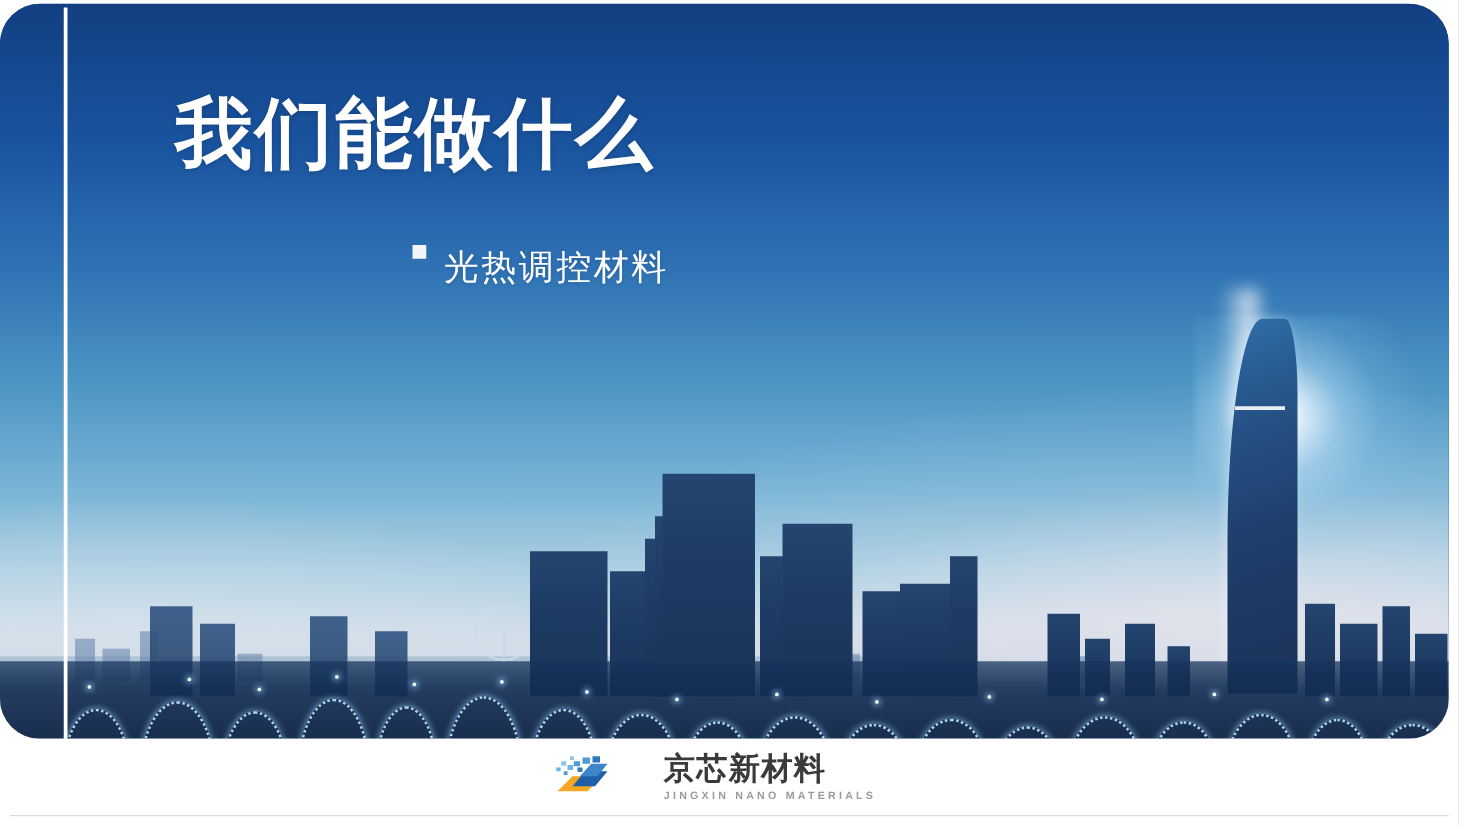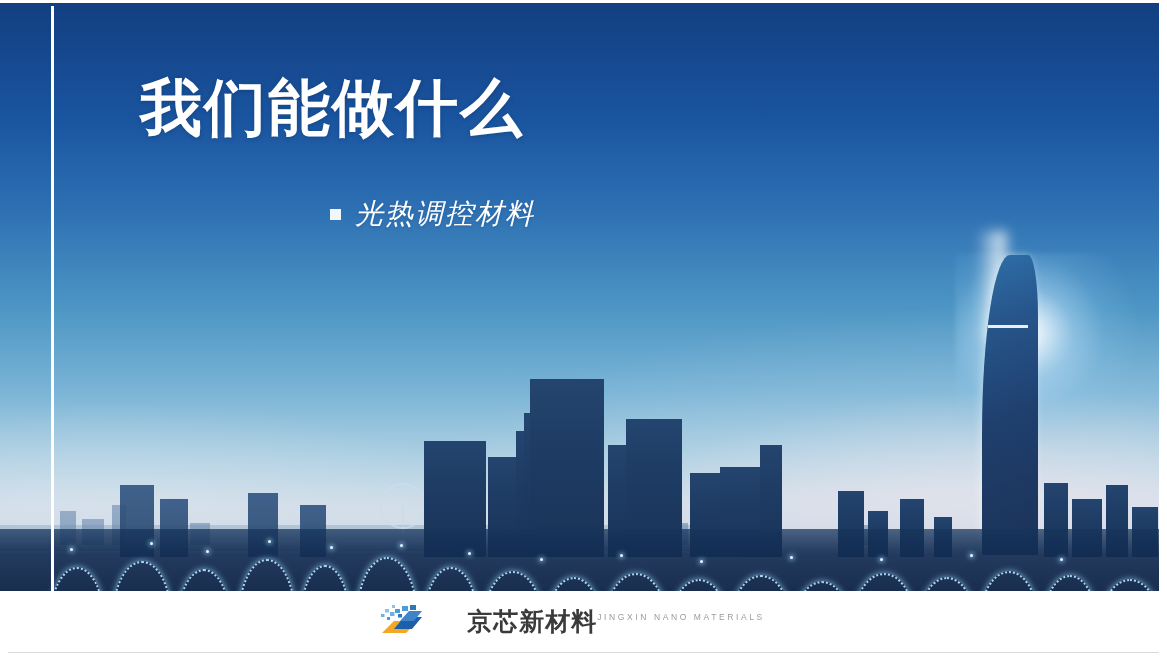--- a/index.html
+++ b/index.html
@@ -22,20 +22,21 @@
 
   
   .hero {
     position: absolute;
     left: 0;
     top: 3px;
     width: 1159px;
     height: 588px;
     overflow: hidden;
     background: #154789;
+    border-radius: 32px;
   }
 
   
   .sky {
     position: absolute;
     inset: 0;
     background:
       linear-gradient(to bottom,
         #123f80 0%,
         #15468c 7%,
@@ -225,23 +226,21 @@
     white-space: nowrap;
   }
 
   .bullets {
     position: absolute;
     left: 330px;
     top: 192px;
   }
   .bullet-row {
     display: flex;
-    align-items: center;
     margin-bottom: 9px;
-    font-style: italic;
   }
   .bullet-marker {
     width: 11px;
     height: 11px;
     background: #f2f6fa;
     margin-right: 14px;
     flex: none;
     position: relative;
     top: 1px;
   }
@@ -280,33 +279,33 @@
     align-items: center;
     gap: 9px;
     transform: translateX(-8px);
   }
   .logo-mark {
     width: 44px;
     height: 38px;
     position: relative;
     flex: none;
   }
-  .logo-text { display: flex; flex-direction: row; line-height: 1; margin-left: 36px; }
+  .logo-text { display: flex; flex-direction: column; line-height: 1; margin-left: 36px; }
   .logo-cn {
     font-size: 25px;
     font-weight: bold;
     color: #3a3a3a;
     letter-spacing: 1px;
   }
   .logo-en {
     font-size: 8.5px;
     color: #9b9b9b;
     letter-spacing: 2.6px;
     margin-top: 4px;
-    font-weight: normal;
+    font-weight: bold;
   }
 </style>
 </head>
 <body>
 
 <div class="slide">
 
   <div class="hero">
 
     <div class="sky"></div>

